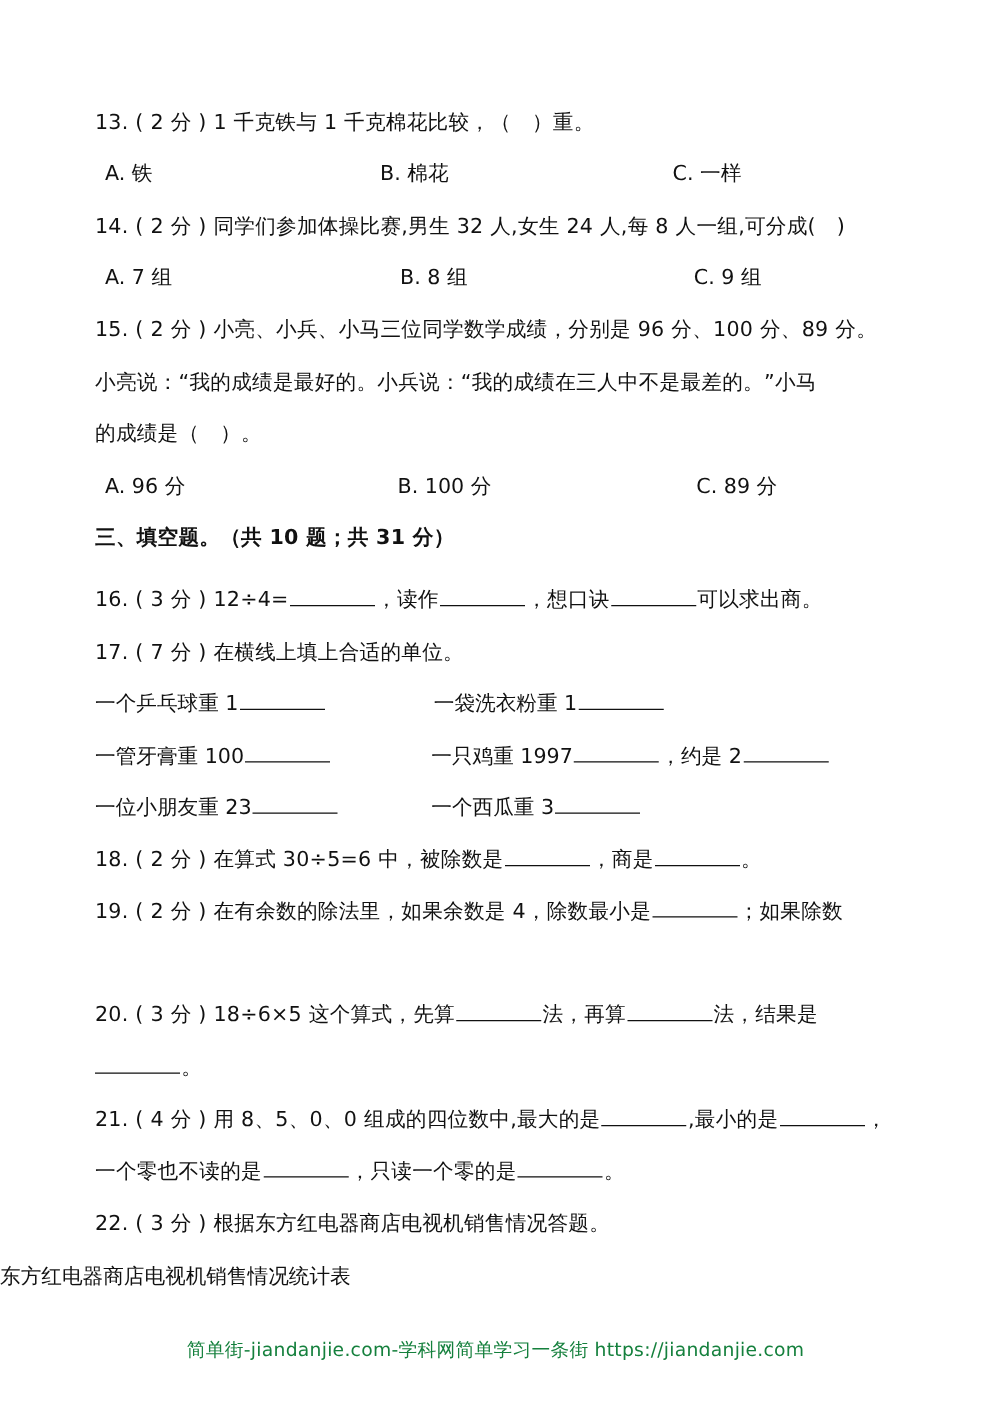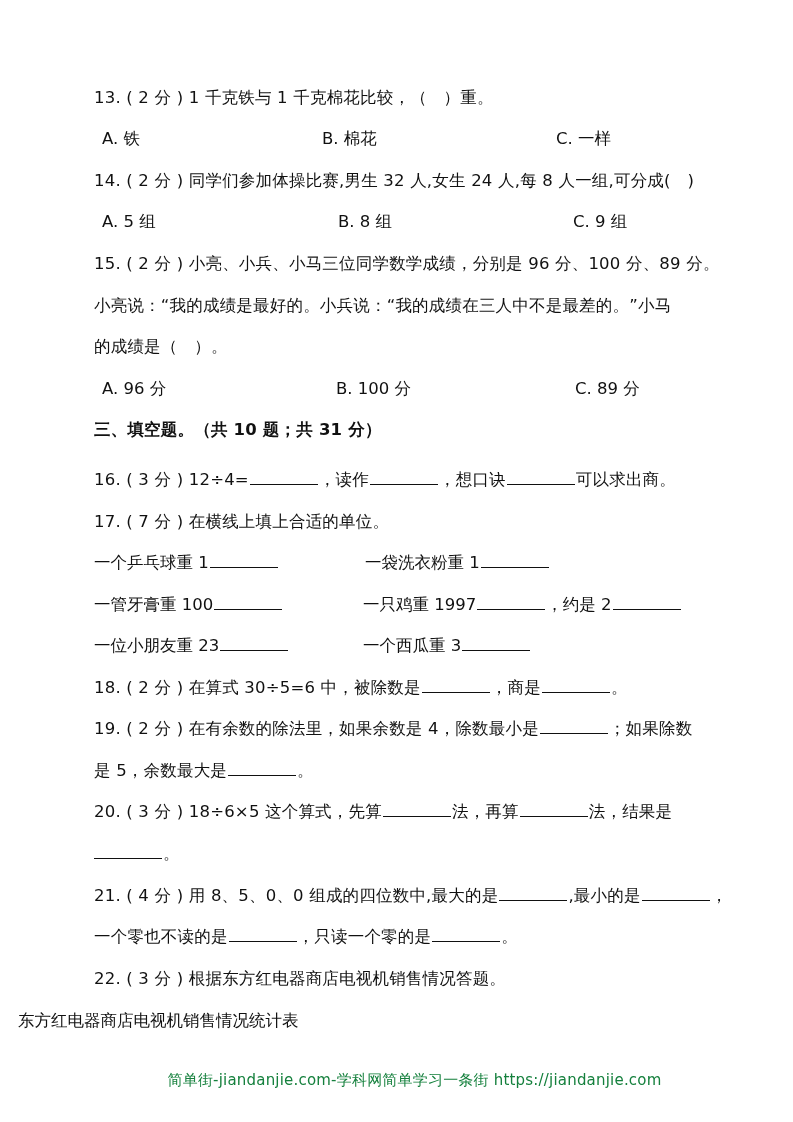--- a/index.html
+++ b/index.html
@@ -1,21 +1,21 @@
 <!DOCTYPE html>
 <html><head>
   <meta charset="utf-8">
   <style>
     html, body { margin: 0; padding: 0; background: #ffffff; }
     body {
       width: 793px; height: 1122px; position: relative; overflow: hidden;
       font-family: "DejaVu Sans", "Liberation Sans", sans-serif;
       color: #111111;
     }
-    .page { position: absolute; left: 18px; top: 0; width: 677px; height: 1122px; text-decoration: underline; }
+    .page { position: absolute; left: 0; top: 0; width: 677px; height: 1122px; text-decoration: underline; }
     .line {
       position: absolute; left: 76px; white-space: nowrap;
       font-size: 16.5px; line-height: 20px; letter-spacing: 0.2px;
     }
     .opt { position: absolute; white-space: nowrap; font-size: 16.5px; line-height: 20px; text-align: center; }
     .heading { font-weight: bold; }
     .blank {
       display: inline-block; width: 68px; border-bottom: 1px solid #111;
       height: 14px; vertical-align: baseline; margin: 0 1px;
     }
@@ -32,21 +32,21 @@
 <body>
 
 <div class="page">
 
   <div class="line" style="top:88px">13. ( 2 分 ) 1 千克铁与 1 千克棉花比较，（　）重。</div>
   <div class="opt" style="left:84px; top:129px">A. 铁</div>
   <div class="opt" style="left:304px; top:129px">B. 棉花</div>
   <div class="opt" style="left:538px; top:129px">C. 一样</div>
 
   <div class="line" style="top:171px">14. ( 2 分 ) 同学们参加体操比赛,男生 32 人,女生 24 人,每 8 人一组,可分成(　)</div>
-  <div class="opt" style="left:84px; top:212px">A. 5 组</div>
+  <div class="opt" style="left:84px; top:212px">A. 7 组</div>
   <div class="opt" style="left:320px; top:212px">B. 8 组</div>
   <div class="opt" style="left:555px; top:212px">C. 9 组</div>
 
   <div class="line" style="top:254px">15. ( 2 分 ) 小亮、小兵、小马三位同学数学成绩，分别是 96 分、100 分、89 分。</div>
   <div class="line" style="top:296px">小亮说：“我的成绩是最好的。小兵说：“我的成绩在三人中不是最差的。”小马</div>
   <div class="line" style="top:337px">的成绩是（　）。</div>
   <div class="opt" style="left:84px; top:379px">A. 96 分</div>
   <div class="opt" style="left:318px; top:379px">B. 100 分</div>
   <div class="opt" style="left:557px; top:379px">C. 89 分</div>
 
@@ -76,23 +76,20 @@
     <span>一个西瓜重 3</span><span class="blank"></span>
   </div>
 
   <div class="line" style="top:678px">
     <span>18. ( 2 分 ) 在算式 30÷5=6 中，被除数是</span><span class="blank"></span><span>，商是</span><span class="blank"></span><span>。</span>
   </div>
 
   <div class="line" style="top:719px">
     <span>19. ( 2 分 ) 在有余数的除法里，如果余数是 4，除数最小是</span><span class="blank"></span><span>；如果除数</span>
   </div>
-  <div class="line" style="top:761px">
-    <span>是 5，余数最大是</span><span class="blank"></span><span>。</span>
-  </div>
 
   <div class="line" style="top:802px">
     <span>20. ( 3 分 ) 18÷6×5 这个算式，先算</span><span class="blank"></span><span>法，再算</span><span class="blank"></span><span>法，结果是</span>
   </div>
   <div class="line" style="top:844px">
     <span class="blank" style="margin-left:0"></span><span>。</span>
   </div>
 
   <div class="line" style="top:886px">
     <span>21. ( 4 分 ) 用 8、5、0、0 组成的四位数中,最大的是</span><span class="blank"></span><span>,最小的是</span><span class="blank"></span><span>，</span>

